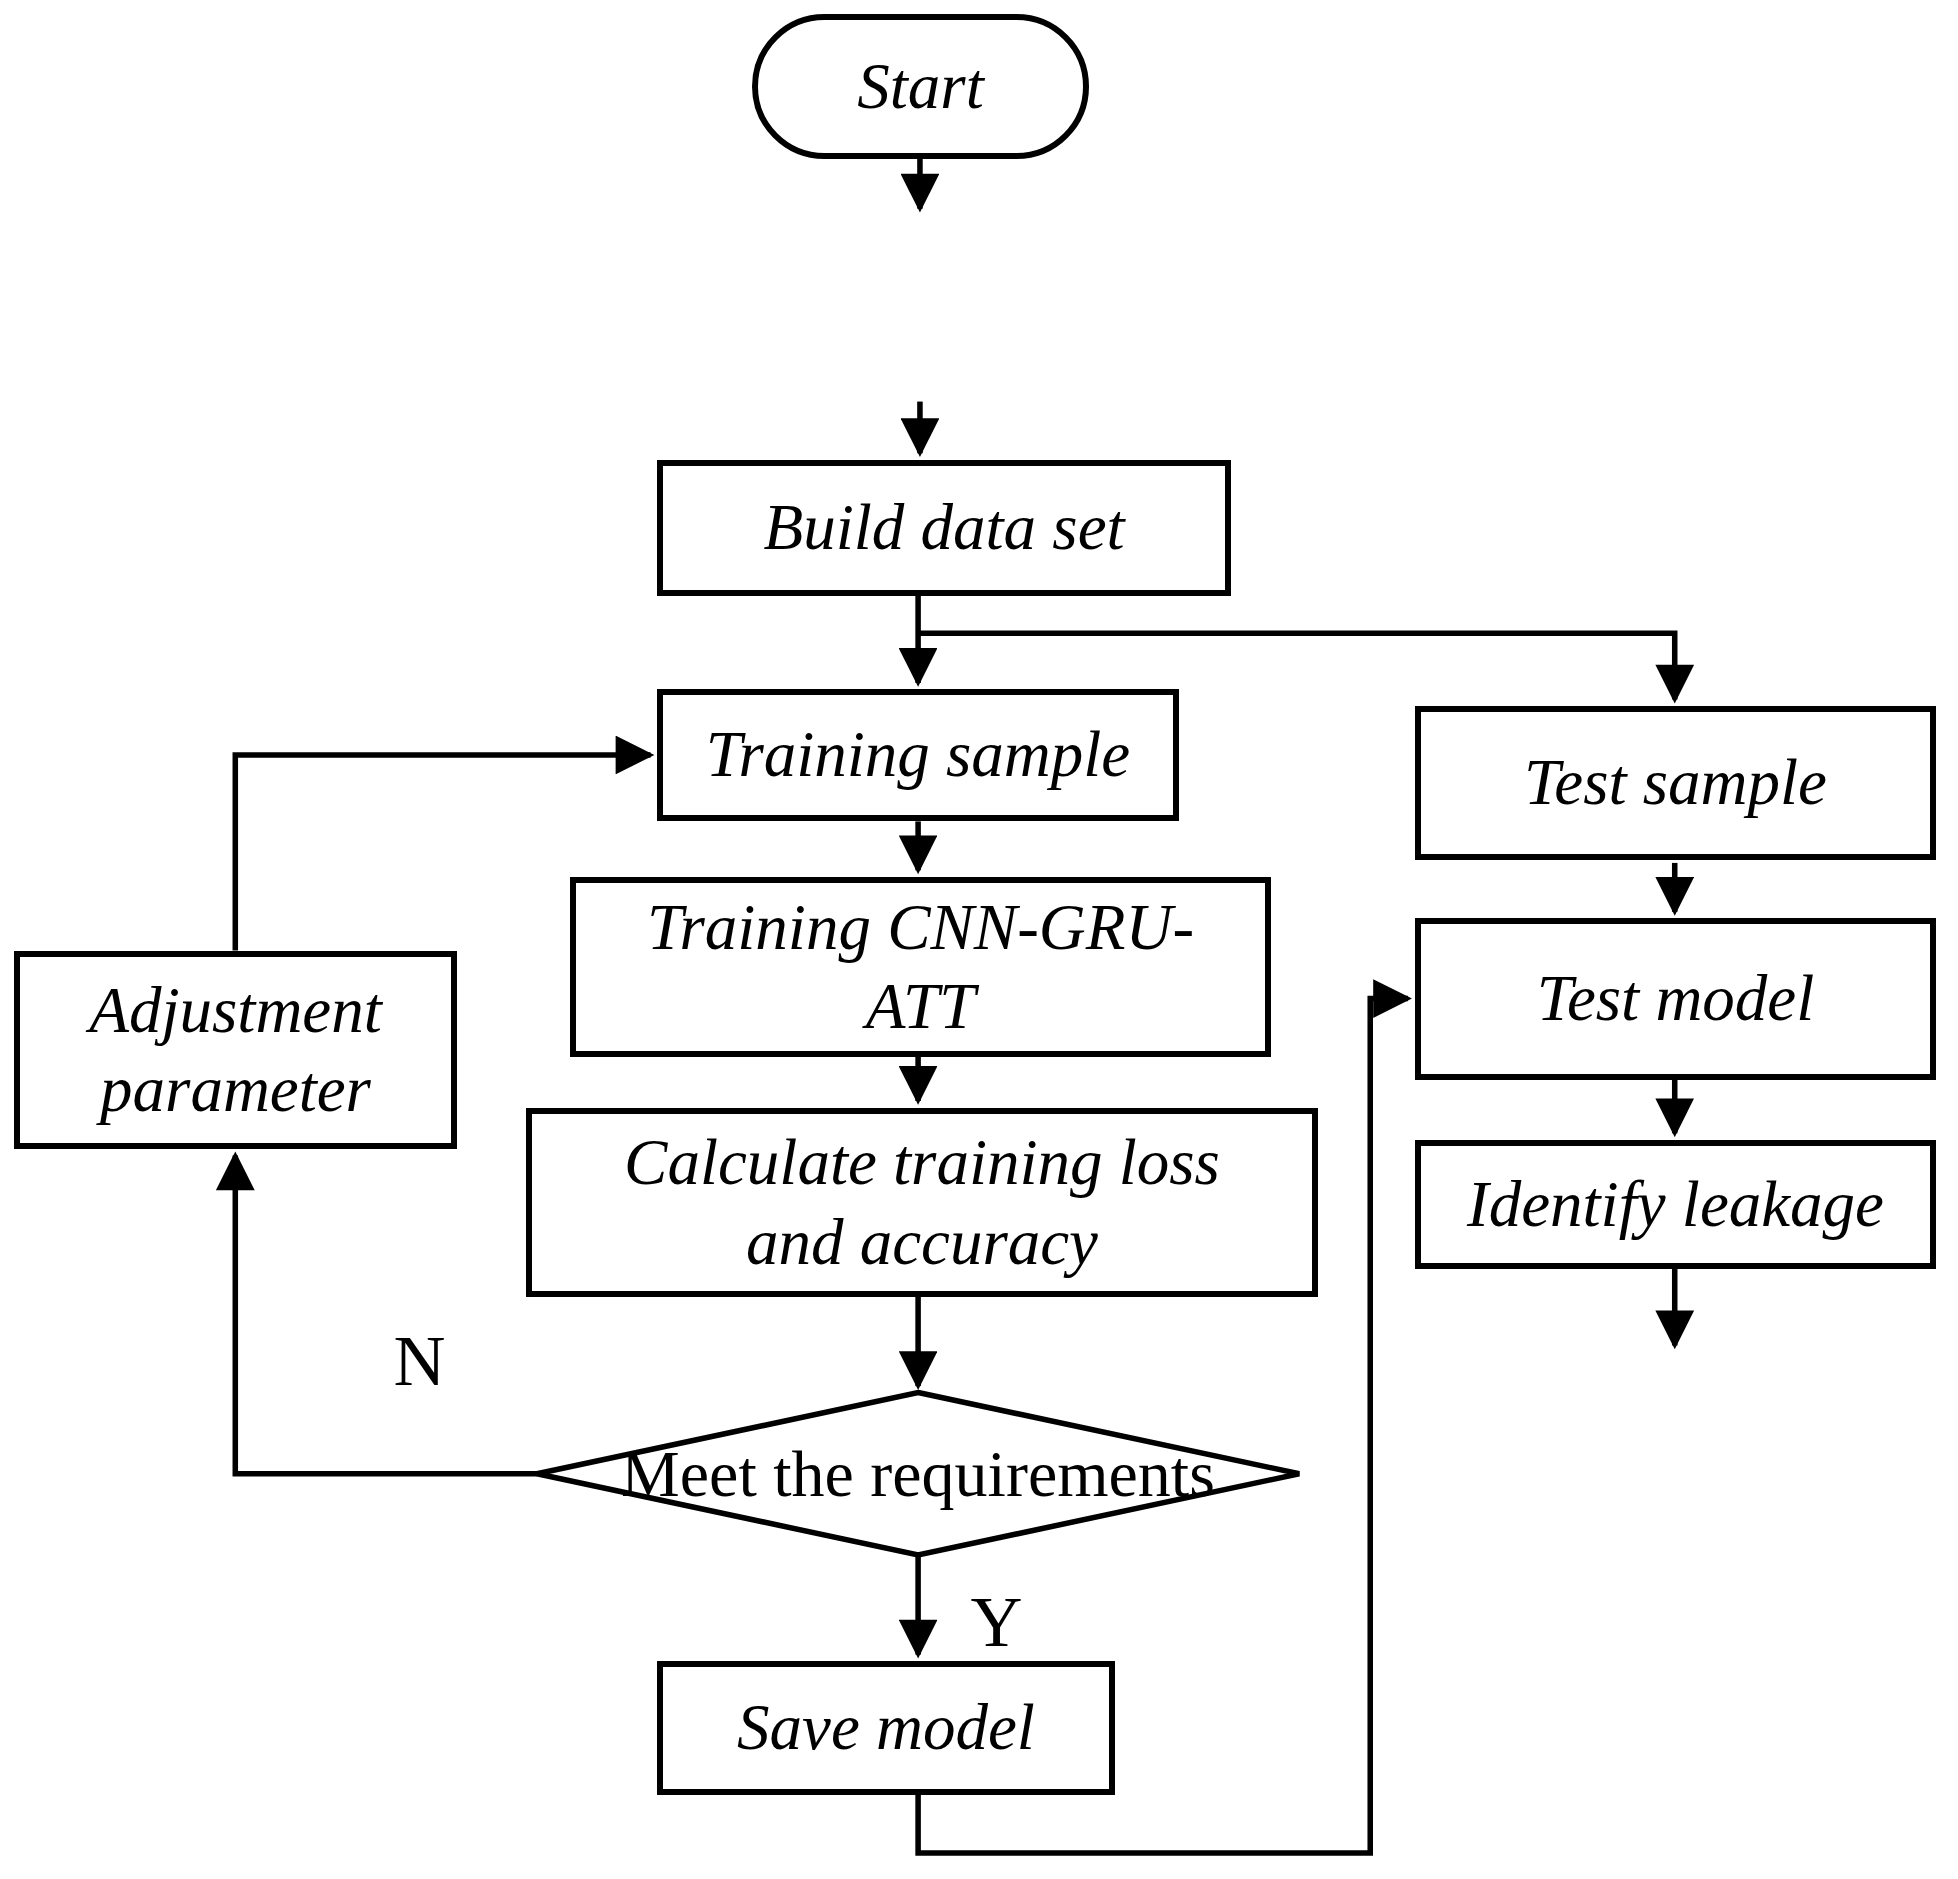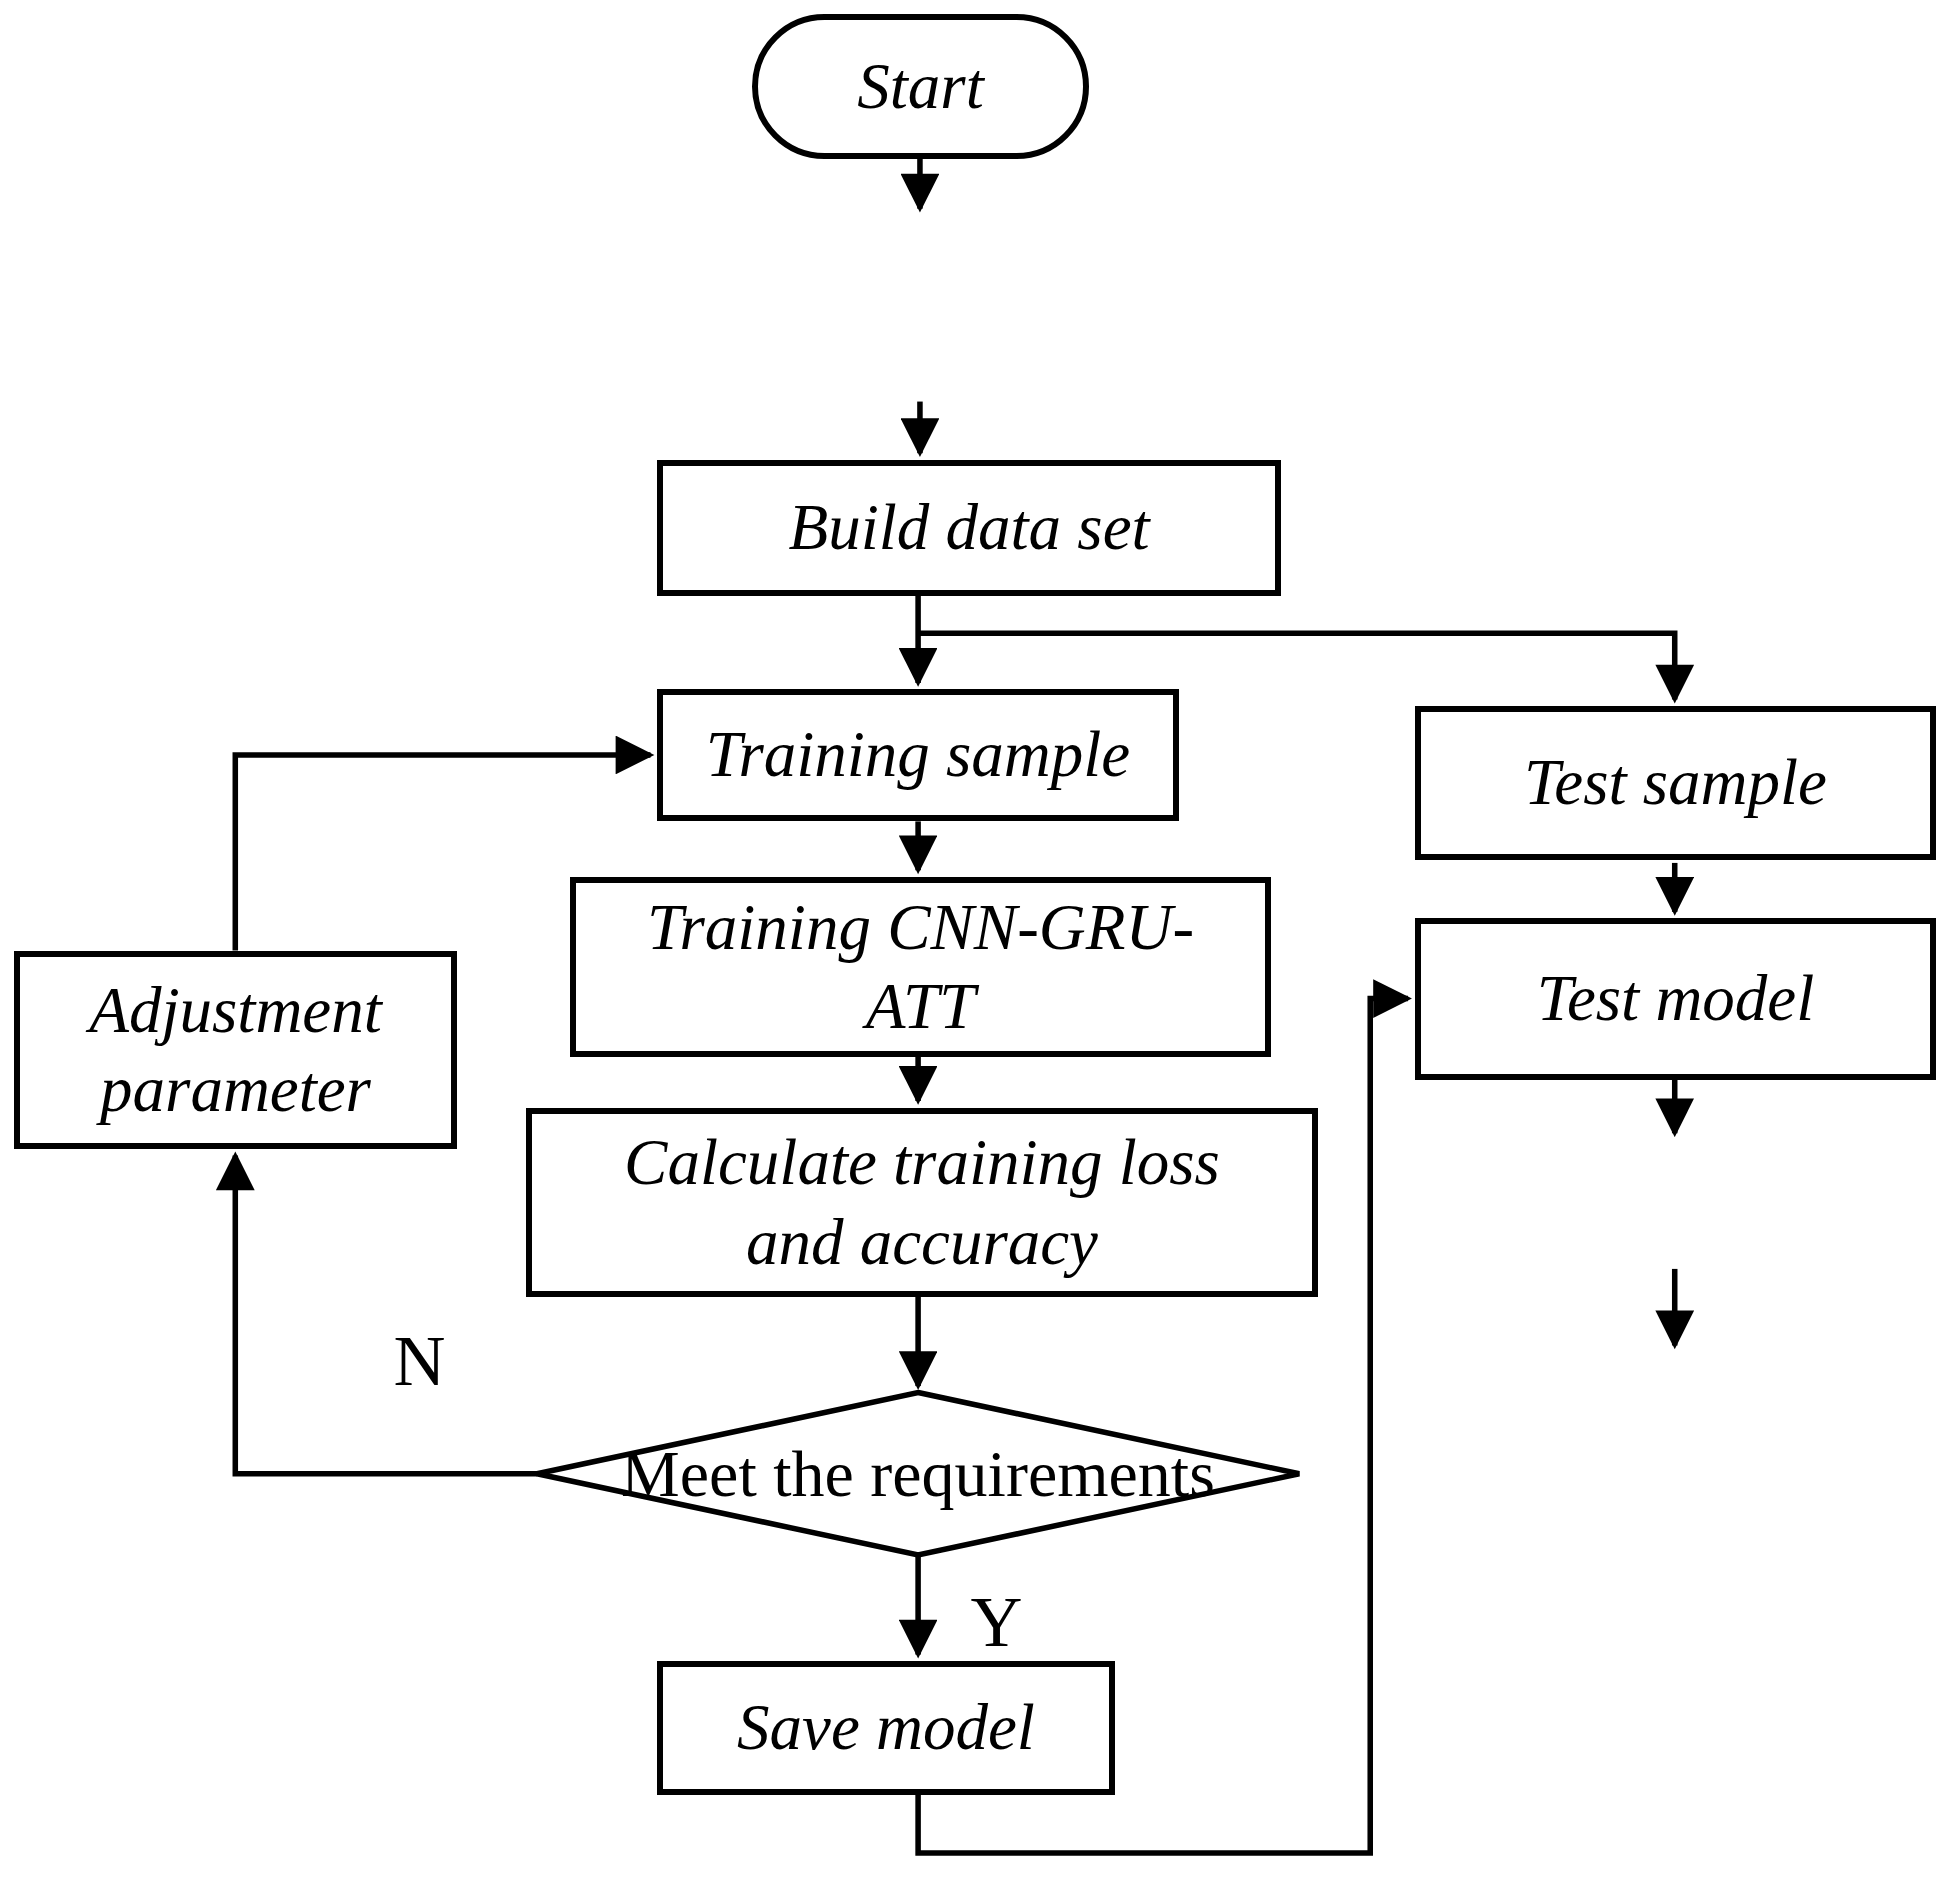--- a/index.html
+++ b/index.html
@@ -59,21 +59,21 @@
     display: flex;
     align-items: center;
     justify-content: center;
     font-size: 72px;
     background: transparent;
     z-index: 2;
   }
   
   #n-start            { left: 752px;  top: 14px;   width: 337px;  height: 145px; }
   #n-pressure         { left: 355px;  top: 215px;  width: 1135px; height: 186px; }
-  #n-build            { left: 657px;  top: 460px;  width: 624px;  height: 136px; }
+  #n-build            { left: 657px;  top: 460px;  width: 574px;  height: 136px; }
   #n-training-sample  { left: 657px;  top: 689px;  width: 522px;  height: 132px; }
   #n-test-sample      { left: 1415px; top: 706px;  width: 521px;  height: 154px; }
   #n-training-cnn     { left: 570px;  top: 877px;  width: 701px;  height: 180px; }
   #n-adjustment       { left: 14px;   top: 951px; width: 443px;  height: 198px; }
   #n-test-model       { left: 1415px; top: 918px;  width: 521px;  height: 162px; }
   #n-calculate        { left: 526px;  top: 1108px; width: 792px;  height: 189px; }
   #n-identify         { left: 1415px; top: 1140px; width: 521px;  height: 129px; }
   #n-decision-label   { left: 537px;  top: 1393px; width: 762px;  height: 162px; }
   #n-save             { left: 657px;  top: 1661px; width: 458px;  height: 134px; }
   #n-end              { left: 1509px; top: 1352px; width: 332px;  height: 162px; border-radius: 85px; }
@@ -125,20 +125,21 @@
 ATT</div>
 
   <div class="node" id="n-adjustment">Adjustment
 parameter</div>
 
   <div class="node" id="n-test-model">Test model</div>
 
   <div class="node" id="n-calculate">Calculate training loss
 and accuracy</div>
 
+  <div class="node" id="n-identify">Identify leakage</div>
 
   <div class="decision-label" id="n-decision-label">Meet the requirements</div>
 
   <div class="node" id="n-save">Save model</div>
 
 
   <div class="edge-label" id="lbl-n">N</div>
 
   <div class="edge-label" id="lbl-y">Y</div>
 

